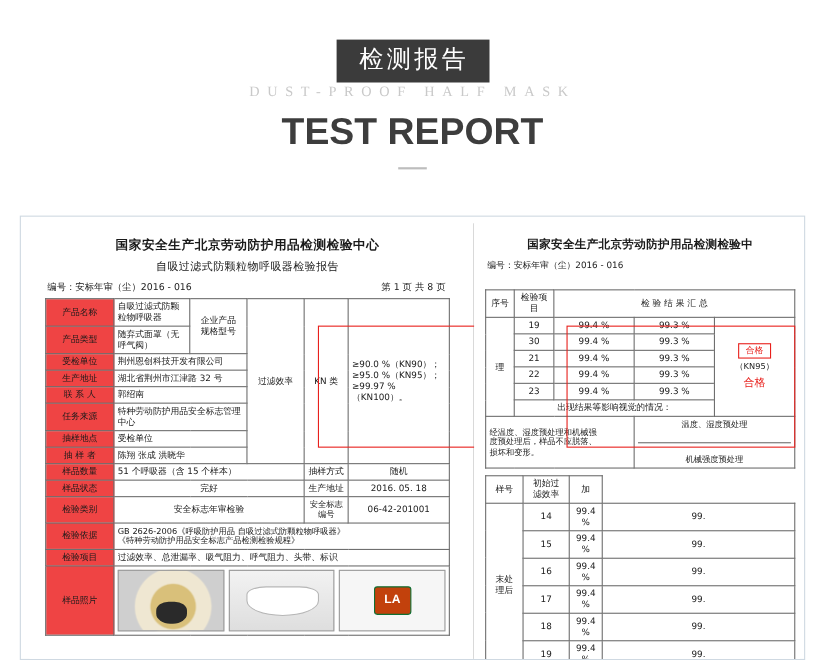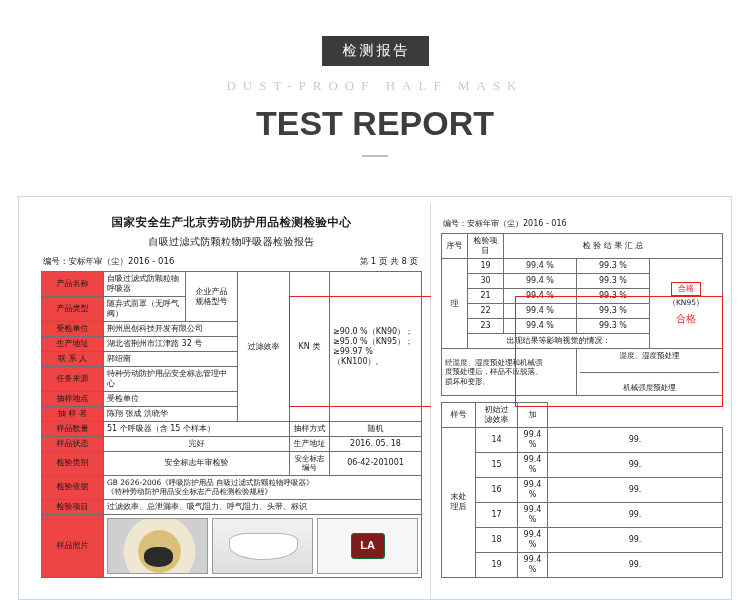--- a/index.html
+++ b/index.html
@@ -11,29 +11,29 @@
     overflow: hidden;
   }
   .page { position: relative; width: 750px; height: 600px; background: #fff; }
 
   
   .header { text-align: center; padding-top: 36px; }
   .cn-badge {
     display: inline-block;
     background: #3b3b3b;
     color: #ffffff;
-    font-size: 14px;
+    font-size: 22px;
     letter-spacing: 3px;
     padding: 6px 18px 8px 21px;
     font-family: "DejaVu Sans", sans-serif;
     font-weight: normal;
     line-height: 1.15;
   }
   .sub-en {
-    margin-top: 12px;
+    margin-top: 0;
     font-size: 13px;
     letter-spacing: 7px;
     color: #c9c9c9;
     font-family: "Liberation Serif", serif;
     font-weight: normal;
   }
   .big-en {
     margin-top: 10px;
     font-size: 34px;
     font-weight: bold;
@@ -63,21 +63,21 @@
     display: flex;
   }
 
   
   .page-doc {
     position: relative;
     background: #fff;
     font-family: "DejaVu Sans", sans-serif;
     color: #1a1a1a;
   }
-  .page-left { width: 404px; border-right: 1px solid #d9d9d9; padding: 8px 8px 0 14px; }
+  .page-left { width: 404px; border-right: 1px solid #d9d9d9; padding: 8px 21px 0 14px; }
   .page-right { width: 296px; padding: 8px 4px 0 10px; }
 
   .doc-title {
     text-align: center;
     font-size: 11.5px;
     font-weight: bold;
     letter-spacing: 0.5px;
     margin-top: 4px;
   }
   .doc-subtitle {
@@ -141,21 +141,21 @@
   }
   .mask-b { background: linear-gradient(180deg,#f2f2f2 0%, #dedede 100%); }
   .mask-b:after {
     content: ""; position: absolute; left: 16%; top: 26%;
     width: 68%; height: 48%;
     background: #ffffff; border: 1px solid #b6b6b6; border-radius: 30% 30% 55% 55%;
   }
   .mask-c { background: #f6f6f6; display: flex; align-items: center; justify-content: center; }
   .la-badge {
     width: 34px; height: 26px;
-    background: #7f1d1d;
+    background: #c2410c;
     border-radius: 3px;
     color: #fff;
     display: flex; align-items: center; justify-content: center;
     font-size: 11px; font-weight: bold;
     font-family: "Liberation Sans", sans-serif;
     border: 1px solid #0f6f33;
   }
 
   
   .rt-title { text-align: center; font-size: 10.5px; font-weight: bold; letter-spacing: 0.3px; margin-top: 4px;}
@@ -272,23 +272,24 @@
             </td>
           </tr>
         </tbody>
           </table>
 
         <div class="redbox" id="redbox-left"></div>
       </div>
 
       <div class="page-doc page-right">
 
+        <div class="rt-title">国家安全生产北京劳动防护用品检测检验中</div>
         <div class="rt-meta">编号：安标年审（尘）2016 - 016</div>
 
-        <table class="grid" style="margin-top:4px">
+        <table class="grid" style="margin-top:16px">
           <tbody>
               <tr>
             <td class="c" style="width:26px">序号</td>
             <td class="c" style="width:36px">检验项目</td>
             <td class="c" colspan="3">检 验 结 果 汇 总</td>
           </tr>
           <tr>
             <td class="c" rowspan="6" style="width:26px">
               <span>理</span>
             </td>

